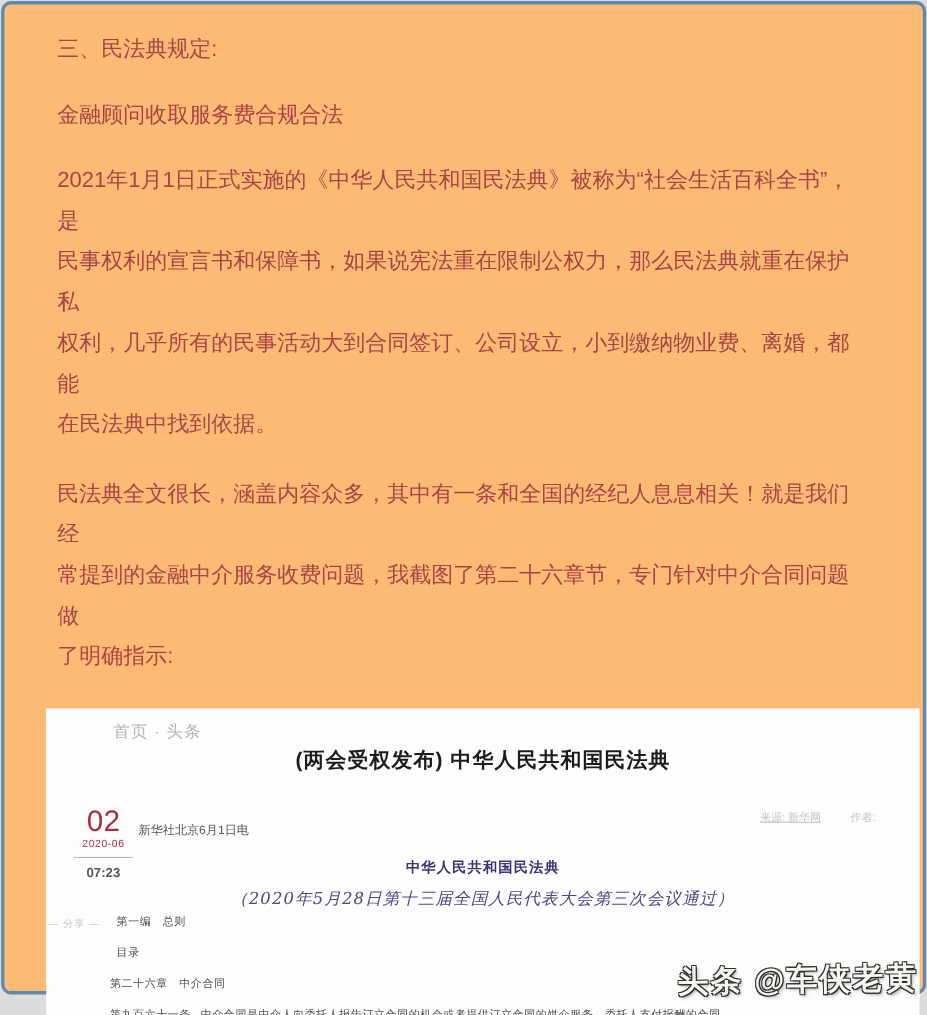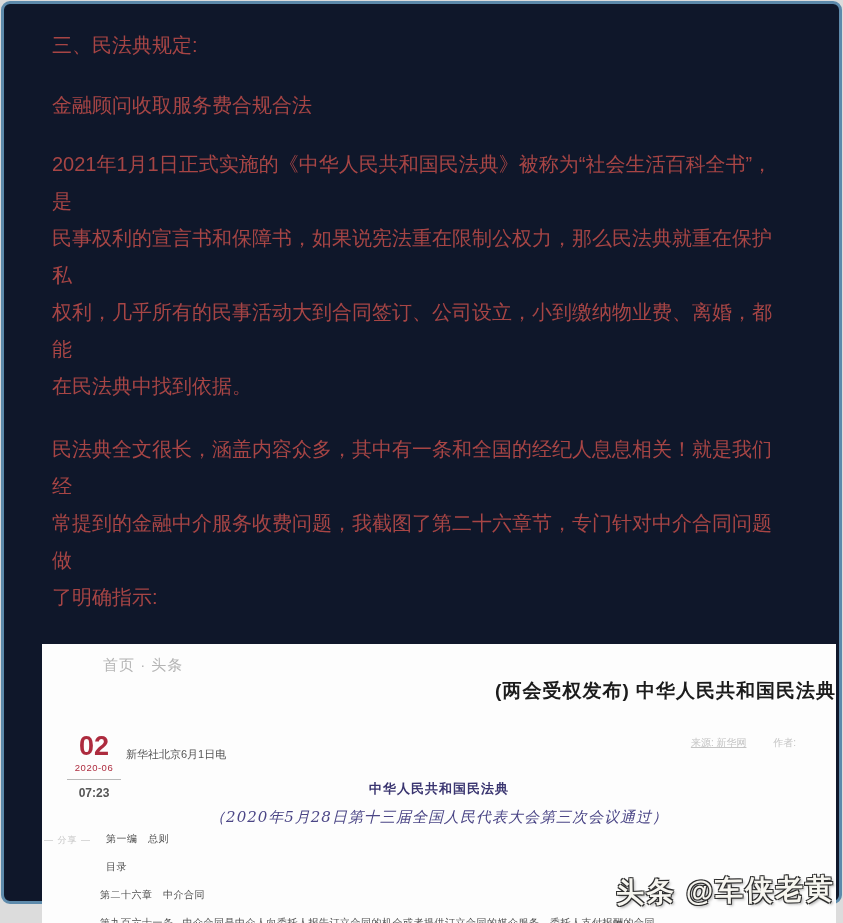--- a/index.html
+++ b/index.html
@@ -5,46 +5,46 @@
   html,body{margin:0;padding:0;}
   body{
     width:843px;height:923px;
     background:#dcdcdc;
     font-family:"Liberation Sans","DejaVu Sans",sans-serif;
     position:relative;overflow:hidden;
   }
   .frame{
     position:absolute;left:1px;top:1px;
     width:835px;height:897px;
-    background:#0f172a;
+    background:#fdba74;
     border:3px solid #5d8aab;
     border-radius:9px;
     box-sizing:content-box;
   }
   .inner{position:absolute;inset:0;padding:26px 48px 0 48px;}
   .red-text{color:#a74545;}
   .heading{font-size:20px;line-height:30px;font-weight:400;margin:0;}
   .subheading{font-size:20px;line-height:30px;margin:30px 0 0 0;}
   .para{font-size:20px;line-height:37px;margin:26px 0 0 0;white-space:pre-line;}
 
   
   .shot{
     position:relative;
     margin:28px 0 0 -10px;
     width:794px;height:494px;
     background:#fdfdfd;
     color:#4d4d4d;
   }
   .crumb{position:absolute;left:17px;top:12px;font-size:15px;color:#b5b5b5;letter-spacing:1px;margin-left:44px;}
-  .headline{position:absolute;left:0;right:0;top:34px;text-align:right;
+  .headline{position:absolute;left:0;right:0;top:34px;text-align:center;
     font-size:19px;font-weight:700;color:#1c1c1c;letter-spacing:1px;}
   .meta{position:absolute;right:40px;top:92px;font-size:10px;color:#c4c4c4;}
   .meta span{margin-left:24px;}
   .datebox{position:absolute;left:17px;top:88px;width:70px;text-align:center;}
-  .date-day{font-size:27px;font-weight:700;color:#ad2b3e;line-height:28px;}
+  .date-day{font-size:27px;font-weight:400;color:#ad2b3e;line-height:28px;}
   .date-month{font-size:9.5px;color:#ad2b3e;margin-top:2px;letter-spacing:.5px;}
   .date-rule{height:1px;background:#b9b9b9;margin:6px 8px;}
   .date-time{font-size:12px;color:#555;font-weight:700;}
   .dateline{position:absolute;left:84px;top:103px;font-size:11px;color:#555;}
   .doc-title{position:absolute;left:0;right:0;top:136px;text-align:center;
     font-size:13px;font-weight:700;color:#3a3570;letter-spacing:1px;}
   .doc-sub{position:absolute;left:0;right:0;top:164px;text-align:center;
     font-family:"DejaVu Serif","Liberation Serif",serif;font-style:italic;
     font-size:15px;color:#4b4686;letter-spacing:1px;}
   .share{position:absolute;left:2px;top:190px;font-size:9px;color:#c6c6c6;letter-spacing:1px;}

